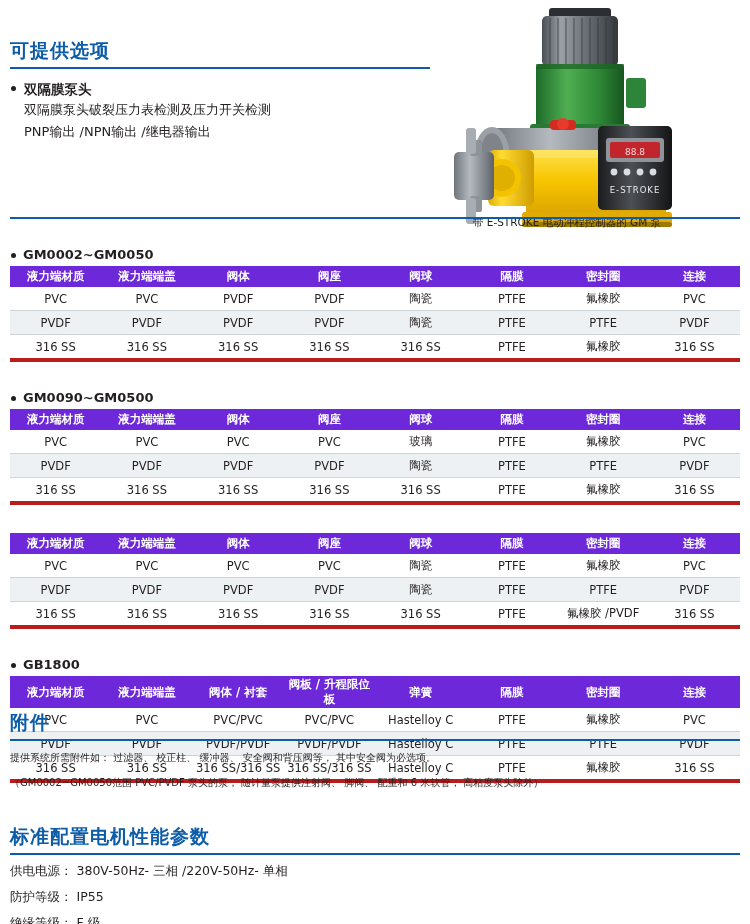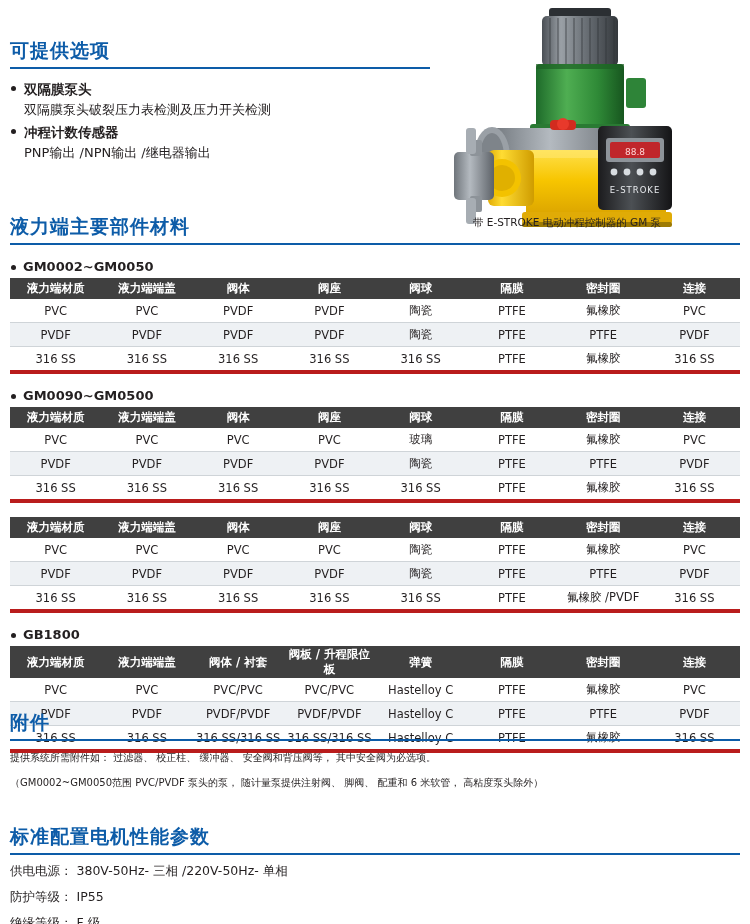--- a/index.html
+++ b/index.html
@@ -88,21 +88,21 @@
   }
 
   
   .materials {
     position: absolute;
     left: 10px;
     top: 214px;
     width: 730px;
   }
   .grp {
-    margin-top: 14px;
+    margin-top: 28px;
   }
   .grp-title {
     font-size: 13px;
     font-weight: bold;
     position: relative;
     padding-left: 13px;
     margin-bottom: 4px;
   }
   .grp-title:before {
     content: "";
@@ -114,21 +114,21 @@
     background: #231f20;
     border-radius: 50%;
   }
   table.mat {
     border-collapse: collapse;
     width: 730px;
     font-size: 11.5px;
     table-layout: fixed;
   }
   table.mat th {
-    background: #404040;
+    background: #6d28d9;
     color: #ffffff;
     font-weight: bold;
     height: 19px;
     text-align: center;
     font-size: 11.5px;
     border: none;
   }
   table.mat td {
     text-align: center;
     height: 21px;
@@ -175,21 +175,20 @@
 
   <div class="opts">
     <div class="section-title">可提供选项</div>
     <div class="rule"></div>
     <ul class="opt-list">
       <li class="opt-item">
         <div class="opt-head">双隔膜泵头</div>
         <div class="opt-sub">双隔膜泵头破裂压力表检测及压力开关检测</div>
       </li>
       <li class="opt-item">
-        <div class="opt-head">冲程计数传感器</div>
         <div class="opt-sub">PNP输出 /NPN输出 /继电器输出</div>
       </li>
     </ul>
   </div>
 
   <div class="pump-fig">
     <svg width="310" height="235" viewBox="0 0 310 235" xmlns="http://www.w3.org/2000/svg">
       <defs>
         <linearGradient id="gMotor" x1="0" y1="0" x2="1" y2="0">
           <stop offset="0%" stop-color="#4a4f55"></stop>
@@ -276,21 +275,20 @@
       <rect x="92" y="212" width="150" height="12" rx="3" fill="#e0ab06"></rect>
       <rect x="92" y="222" width="150" height="5" rx="2" fill="#9d7a03"></rect>
 
       <rect x="36" y="128" width="10" height="26" rx="3" fill="#a7adb3"></rect>
       <rect x="36" y="198" width="10" height="26" rx="3" fill="#a7adb3"></rect>
     </svg>
   </div>
   <div class="pump-caption">带 E-STROKE 电动冲程控制器的 GM 泵</div>
 
   <div class="materials">
-    <div class="section-title">液力端主要部件材料</div>
     <div class="rule"></div>
 
     <div class="grp">
       <div class="grp-title">GM0002~GM0050</div>
       <table class="mat">
         <thead>
           <tr>
             <th>液力端材质</th>
             <th>液力端端盖</th>
             <th>阀体</th>

